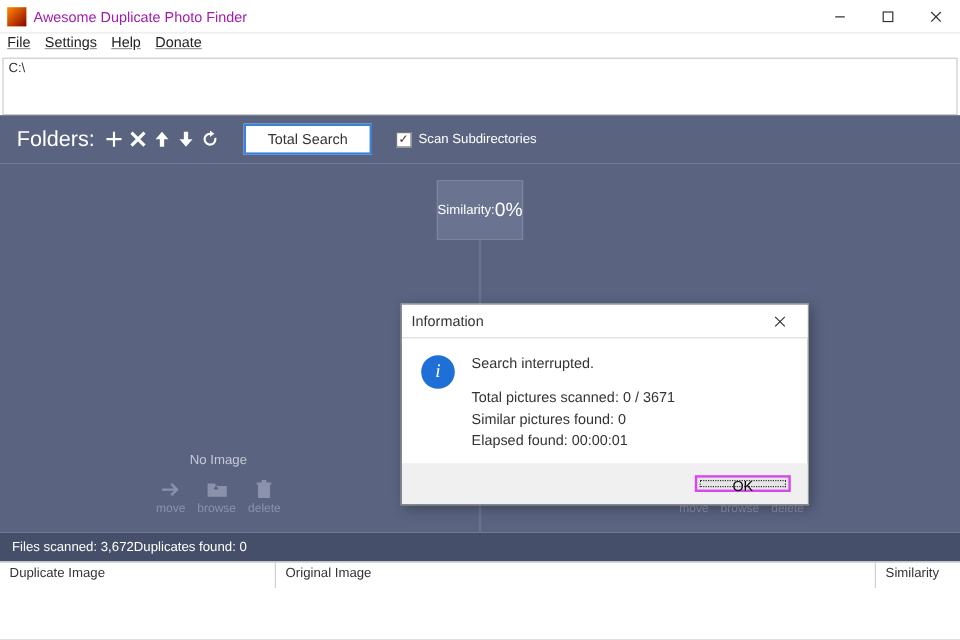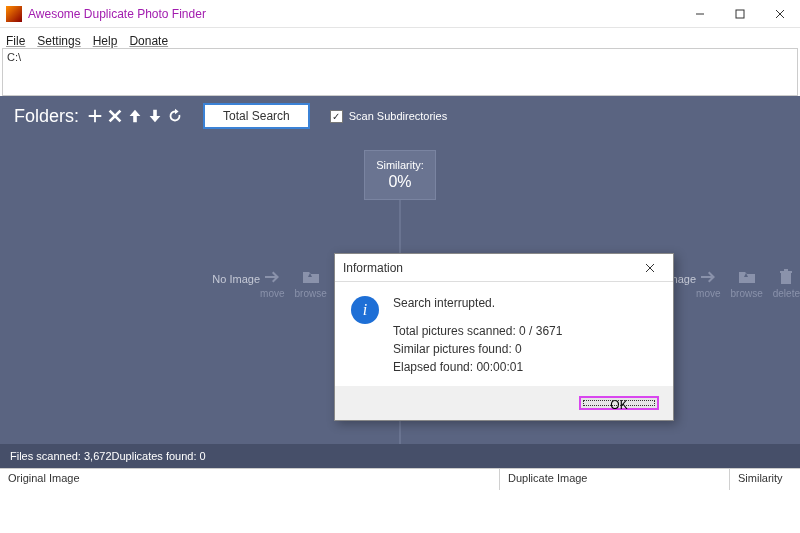--- a/index.html
+++ b/index.html
@@ -3,34 +3,34 @@
 <meta charset="utf-8">
 <style>
 * { margin: 0; padding: 0; box-sizing: border-box; font-family: "Segoe UI", Tahoma, sans-serif; }
 body { width: 800px; height: 533px; background: #fff; overflow: hidden; position: relative; }
 .titlebar { height: 28px; display: flex; align-items: center; padding-left: 6px; background: #fff; border-bottom: 1px solid #e5e5e5; }
 .titlebar .icon { width: 16px; height: 16px; background: linear-gradient(135deg,#ff8c00,#8b0000); margin-right: 6px; }
 .titlebar .title { font-size: 12px; color: #a21caf; flex: 1; }
 .winbtns { display: flex; }
 .winbtn { width: 40px; height: 28px; display: flex; align-items: center; justify-content: center; color: #555; }
 .winbtn svg { width: 10px; height: 10px; }
-.menubar { height: 20px; display: flex; align-items: flex-end; padding-left: 6px; gap: 12px; font-size: 12px; background: #fff; }
+.menubar { height: 20px; display: flex; align-items: flex-start; padding-left: 6px; gap: 12px; font-size: 12px; background: #fff; }
 .menubar span { text-decoration: underline; text-decoration-color: #999; color: #222; }
 .pathbox { height: 48px; border: 1px solid #ccc; padding: 2px 4px; font-size: 11px; color: #333; margin: 0 2px; background: #fff; }
 .toolbar { height: 40px; background: #5a6481; display: flex; align-items: center; padding: 0 14px; }
 .toolbar-label { color: #fff; font-size: 18px; font-weight: 300; margin-right: 6px; }
 .tbicon { color: #fff; width: 20px; height: 20px; display: flex; align-items: center; justify-content: center; }
 .tbicon svg { width: 18px; height: 18px; fill: #fff; }
 .startbtn { background: #fff; border: 2px solid #3b82d6; height: 26px; padding: 0 18px; font-size: 12px; color: #333; margin-left: 18px; }
 .checkwrap { display: flex; align-items: center; gap: 6px; margin-left: 20px; color: #fff; font-size: 11px; }
 .checkbox { width: 13px; height: 13px; background: #fff; border: 1px solid #777; display: flex; align-items: center; justify-content: center; font-size: 10px; color: #333; }
 .preview-area { height: 308px; background: #5a6481; position: relative; display: flex; }
-.preview-pane { flex: 1; display: flex; flex-direction: row; align-items: center; justify-content: flex-end; padding-bottom: 14px; }
+.preview-pane { flex: 1; display: flex; flex-direction: column; align-items: center; justify-content: flex-end; padding-bottom: 14px; }
 .divider-col { width: 72px; display: flex; flex-direction: column; align-items: center; }
-.sim-box { background: #6a7491; width: 72px; height: 50px; margin-top: 14px; display: flex; flex-direction: column; align-items: center; justify-content: center; color: #fff; font-size: 11px; border: 1px solid #7a84a1; }
+.sim-box { background: #6a7491; width: 72px; height: 50px; margin-top: 14px; display: flex; flex-direction: row; align-items: center; justify-content: center; color: #fff; font-size: 11px; border: 1px solid #7a84a1; }
 .sim-box .pct { font-size: 16px; margin-top: 2px; }
 .divider-line { width: 2px; flex: 1; background: #6a7491; }
 .noimg { color: #c5c9d6; font-size: 11px; margin-bottom: 8px; }
 .imgactions { display: flex; gap: 10px; }
 .imgact { display: flex; flex-direction: column; align-items: center; color: #8a92ab; font-size: 10px; text-align: right; }
 .imgact svg { width: 20px; height: 20px; fill: #8a92ab; margin-bottom: 1px; }
 .status { height: 24px; background: #464f69; color: #fff; font-size: 11px; display: flex; align-items: center; padding-left: 10px; }
 .table-header { height: 22px; background: #fff; border-top: 1px solid #ccc; display: flex; font-size: 11px; color: #333; }
 .th { padding: 3px 8px; border-right: 1px solid #d0d0d0; }
 .th1 { width: 500px; } .th2 { flex: 1; } .th3 { width: 70px; border-right: none; }
@@ -175,22 +175,22 @@
     </div>
   </div>
 </div>
 
 <div class="status">
   <span>Files scanned: 3,672</span>
   <span>Duplicates found: 0</span>
 </div>
 
 <div class="table-header">
+  <div class="th th2">Duplicate Image</div>
   <div class="th th1">Original Image</div>
-  <div class="th th2">Duplicate Image</div>
   <div class="th th3">Similarity</div>
 </div>
 <div class="table-body"></div>
 
 <div class="dialog">
   <div class="dlg-title">
     <span>Information</span>
     <span class="sp"></span>
     <div class="dlg-close">
         <svg width="10" height="10" viewBox="0 0 10 10">

